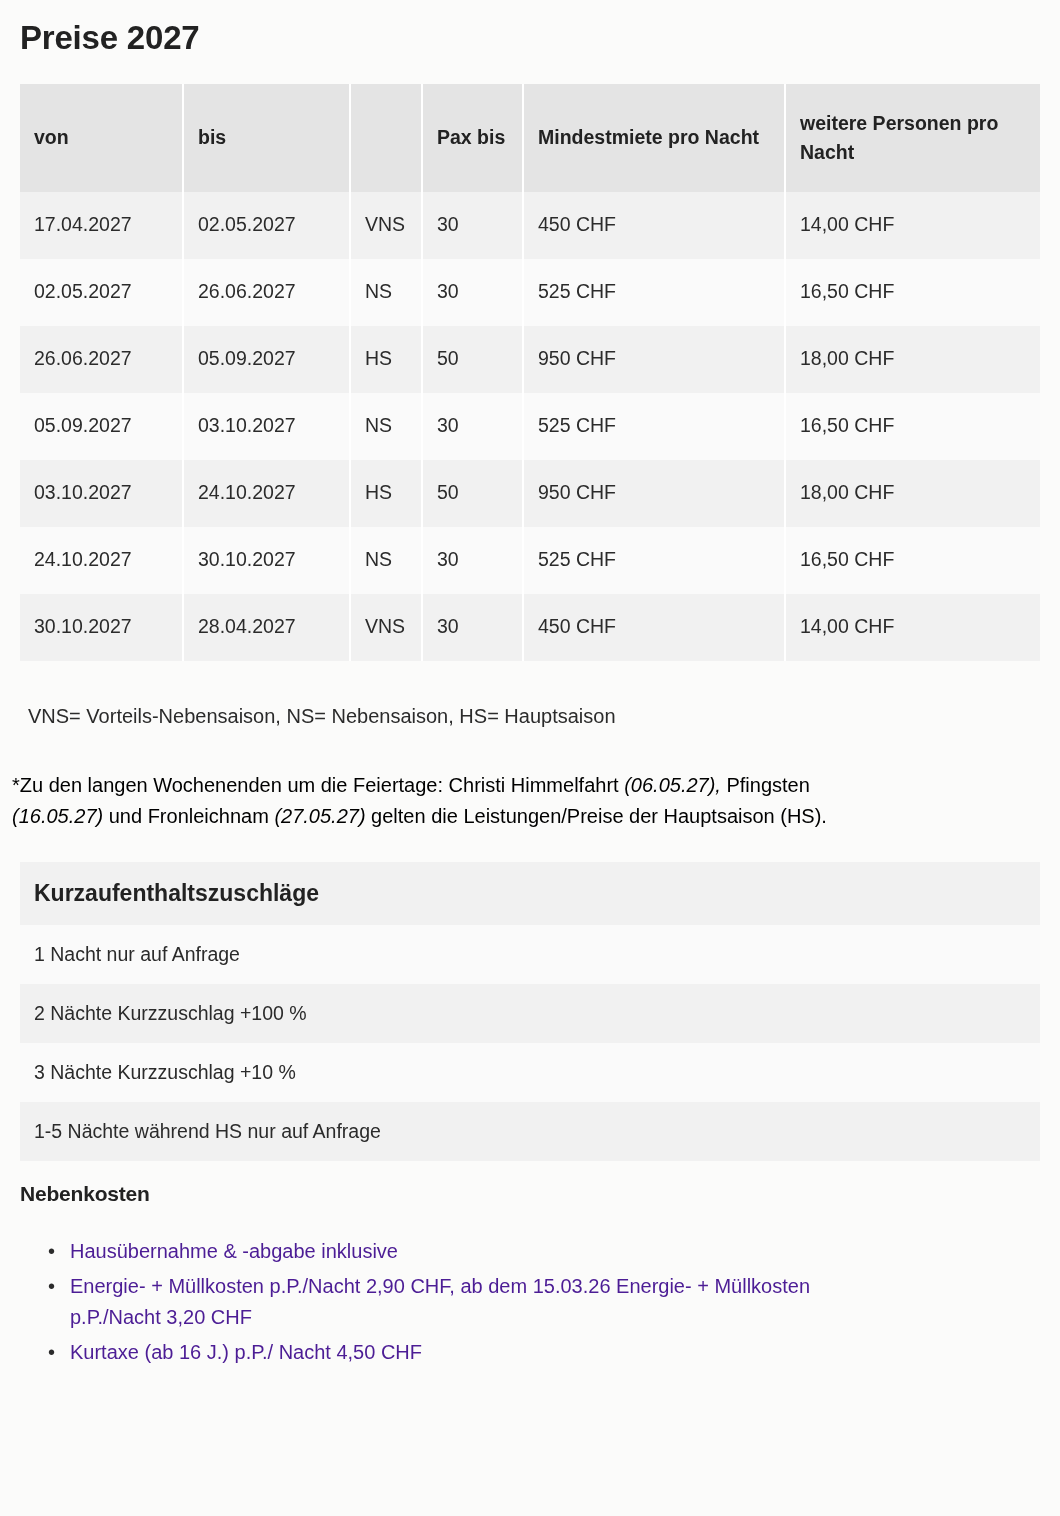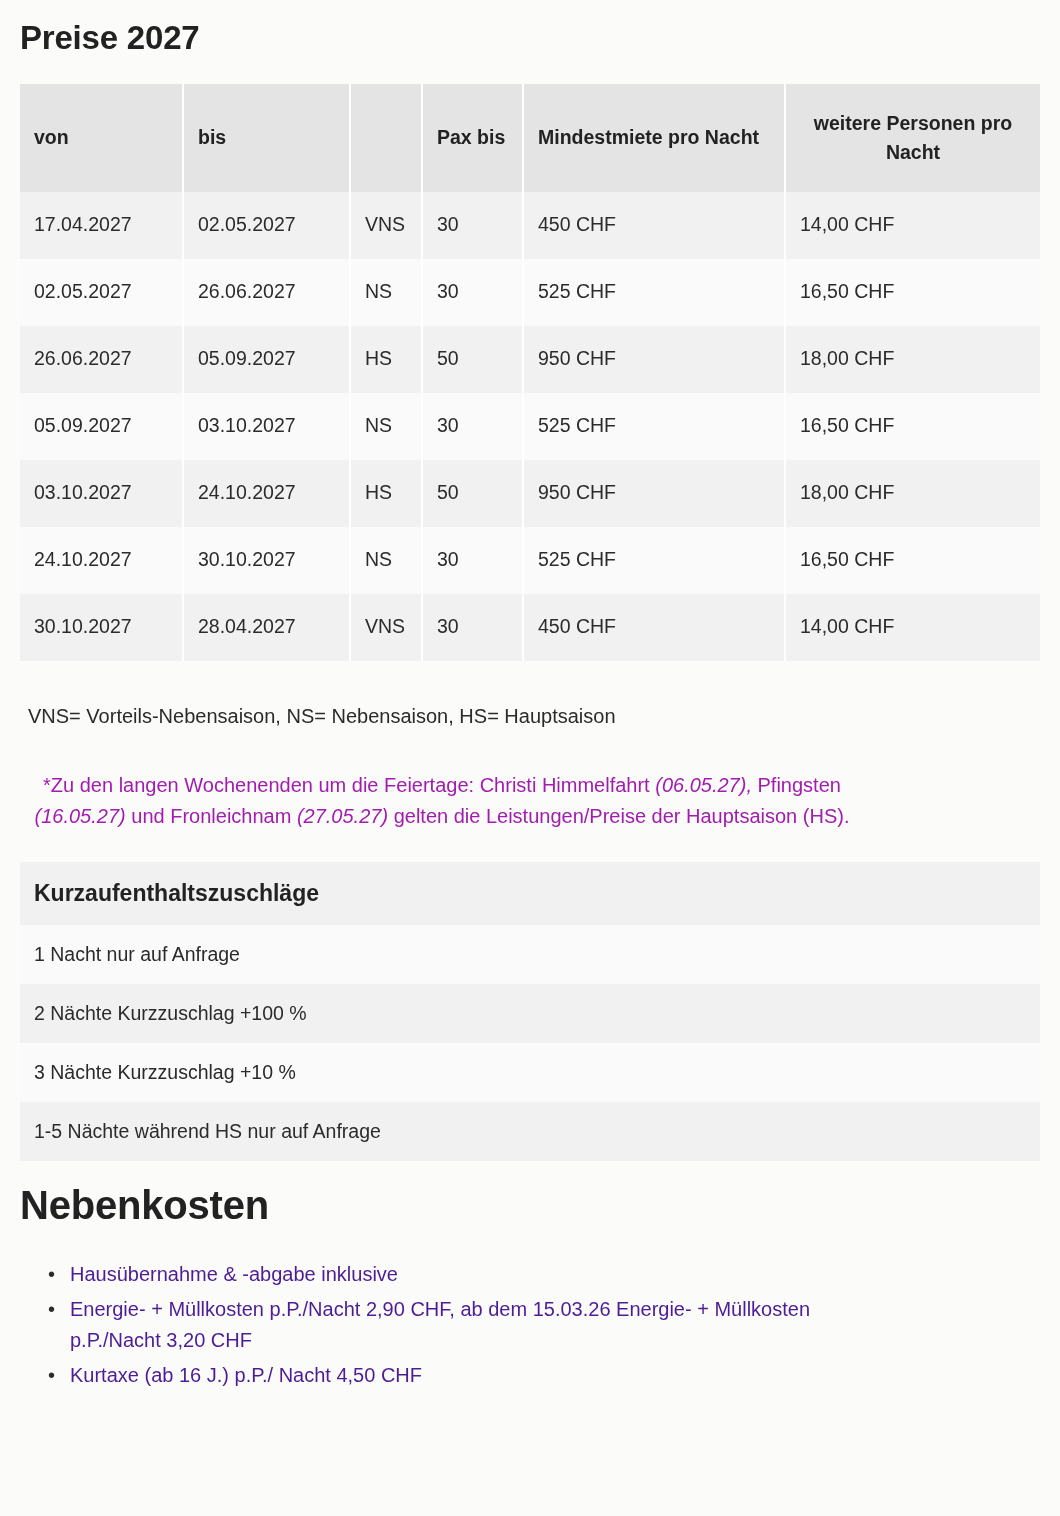--- a/index.html
+++ b/index.html
@@ -26,21 +26,21 @@
   .h1 {
     font-size: 33px;
     font-weight: bold;
     letter-spacing: -0.2px;
     color: #222222;
     margin: 0;
     padding: 18px 0 0 20px;
     line-height: 1.2;
   }
   .h2 {
-    font-size: 40px;
+    font-size: 21px;
     font-weight: bold;
     letter-spacing: -0.2px;
     color: #222222;
     margin: 0;
     padding: 20px 0 14px 20px;
     line-height: 1.2;
   }
 
   
   .price-table-wrap {
@@ -57,21 +57,21 @@
     color: #222222;
     font-weight: bold;
     text-align: left;
     vertical-align: middle;
     padding: 16px 14px 16px 14px;
     height: 108px;
     line-height: 1.45;
     border-right: 2px solid #ffffff;
     font-size: 19.5px;
   }
-  table.price-table thead th:last-child { border-right: none; text-align: center; }
+  table.price-table thead th:last-child { border-right: none; }
   table.price-table tbody td {
     padding: 17px 14px;
     vertical-align: middle;
     border-right: 2px solid #ffffff;
     color: #2b2b2b;
     line-height: 1.3;
     white-space: nowrap;
     height: 67px;
   }
   table.price-table tbody td:last-child { border-right: none; margin-left: 48px; }
@@ -88,26 +88,25 @@
   
   .legend {
     font-size: 20px;
     color: #2b2b2b;
     margin: 8px;
     padding: 32px 20px 0 20px;
     line-height: 1.5;
   }
   .footnote {
     font-size: 20px;
-    color: #a21caf;
+    color: #000000;
     margin: 0;
     padding: 31px 20px 0 12px;
     line-height: 1.55;
     max-width: 1020px;
-    text-align: center;
   }
   .footnote i { font-style: italic; }
 
   
   .surcharge-wrap {
     margin: 30px 20px 0 20px;
   }
   table.surcharge {
     width: 1020px;
     border-collapse: collapse;

